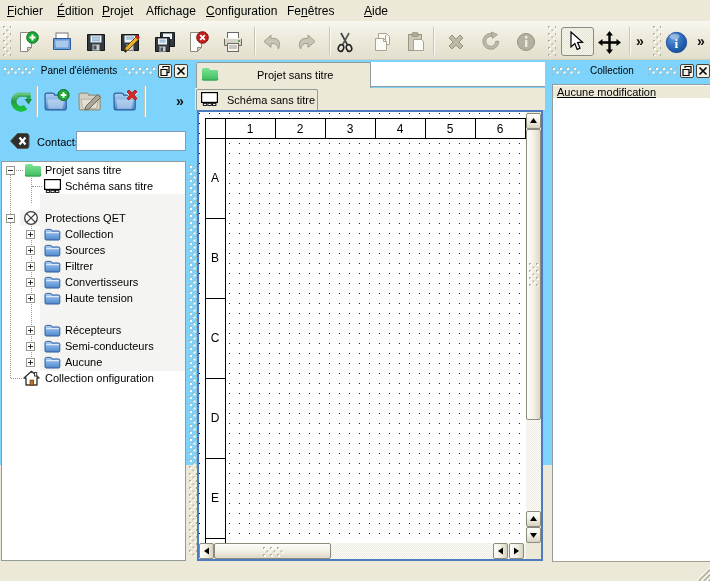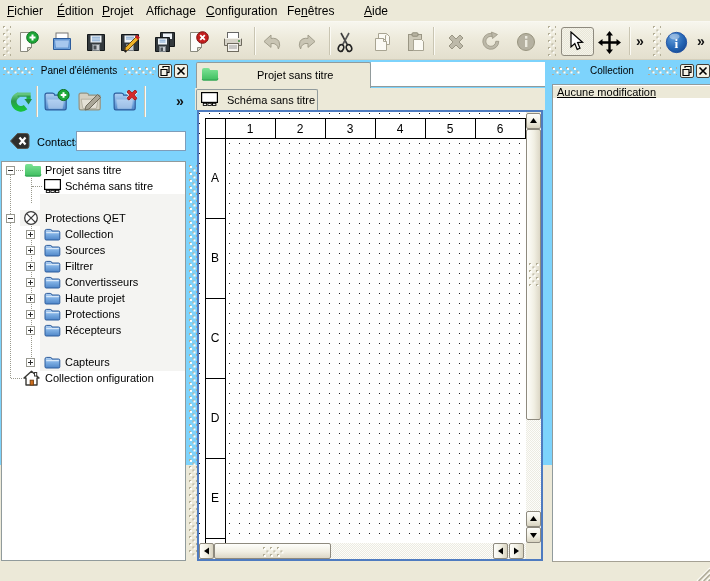--- a/index.html
+++ b/index.html
@@ -385,51 +385,51 @@
       <span class="tlabel" style="left:63px">Convertisseurs</span>
     </div>
     <div class="trow" style="top:128px">
       <div class="expander" style="left:24px; top:4px;">
             <i></i>
             <b></b>
           </div>
       <svg class="abs" style="left:42px; top:1px;" width="17" height="14" viewBox="0 0 17 14">
             <use href="#bf"></use>
           </svg>
-      <span class="tlabel" style="left:63px">Haute projet</span>
-    </div>
-    <div class="trow" style="top:144px">
-      <div class="expander" style="left:24px; top:4px;">
-            <i></i>
-            <b></b>
-          </div>
-      <svg class="abs" style="left:42px; top:1px;" width="17" height="14" viewBox="0 0 17 14">
-            <use href="#bf"></use>
-          </svg>
-      <span class="tlabel" style="left:63px">Protections</span>
+      <span class="tlabel" style="left:63px">Haute tension</span>
     </div>
     <div class="trow" style="top:160px">
       <div class="expander" style="left:24px; top:4px;">
             <i></i>
             <b></b>
           </div>
       <svg class="abs" style="left:42px; top:1px;" width="17" height="14" viewBox="0 0 17 14">
             <use href="#bf"></use>
           </svg>
       <span class="tlabel" style="left:63px">Récepteurs</span>
     </div>
+    <div class="trow" style="top:176px">
+      <div class="expander" style="left:24px; top:4px;">
+            <i></i>
+            <b></b>
+          </div>
+      <svg class="abs" style="left:42px; top:1px;" width="17" height="14" viewBox="0 0 17 14">
+            <use href="#bf"></use>
+          </svg>
+      <span class="tlabel" style="left:63px">Semi-conducteurs</span>
+    </div>
     <div class="trow" style="top:192px">
       <div class="expander" style="left:24px; top:4px;">
             <i></i>
             <b></b>
           </div>
       <svg class="abs" style="left:42px; top:1px;" width="17" height="14" viewBox="0 0 17 14">
             <use href="#bf"></use>
           </svg>
-      <span class="tlabel" style="left:63px">Capteurs</span>
+      <span class="tlabel" style="left:63px">Aucune</span>
     </div>
     <div class="trow" style="top:208px">
       <svg class="abs" style="left:21px; top:0px;" width="18" height="16" viewBox="0 0 18 16">
         <path d="M8.5,1.2 L1,8 h2 v7 h11 v-7 h2 Z" fill="#fff" stroke="#3a3a36" stroke-width="1.4" stroke-linejoin="round"></path>
         <rect x="11.5" y="2.5" width="2.2" height="3.5" fill="#fff" stroke="#3a3a36" stroke-width="1"></rect>
         <rect x="7.2" y="10.2" width="3.2" height="4.8" fill="#d2701e" stroke="#7a4210" stroke-width="1"></rect>
       </svg>
       <span class="tlabel" style="left:43px">Collection onfiguration</span>
     </div>
   </div>

